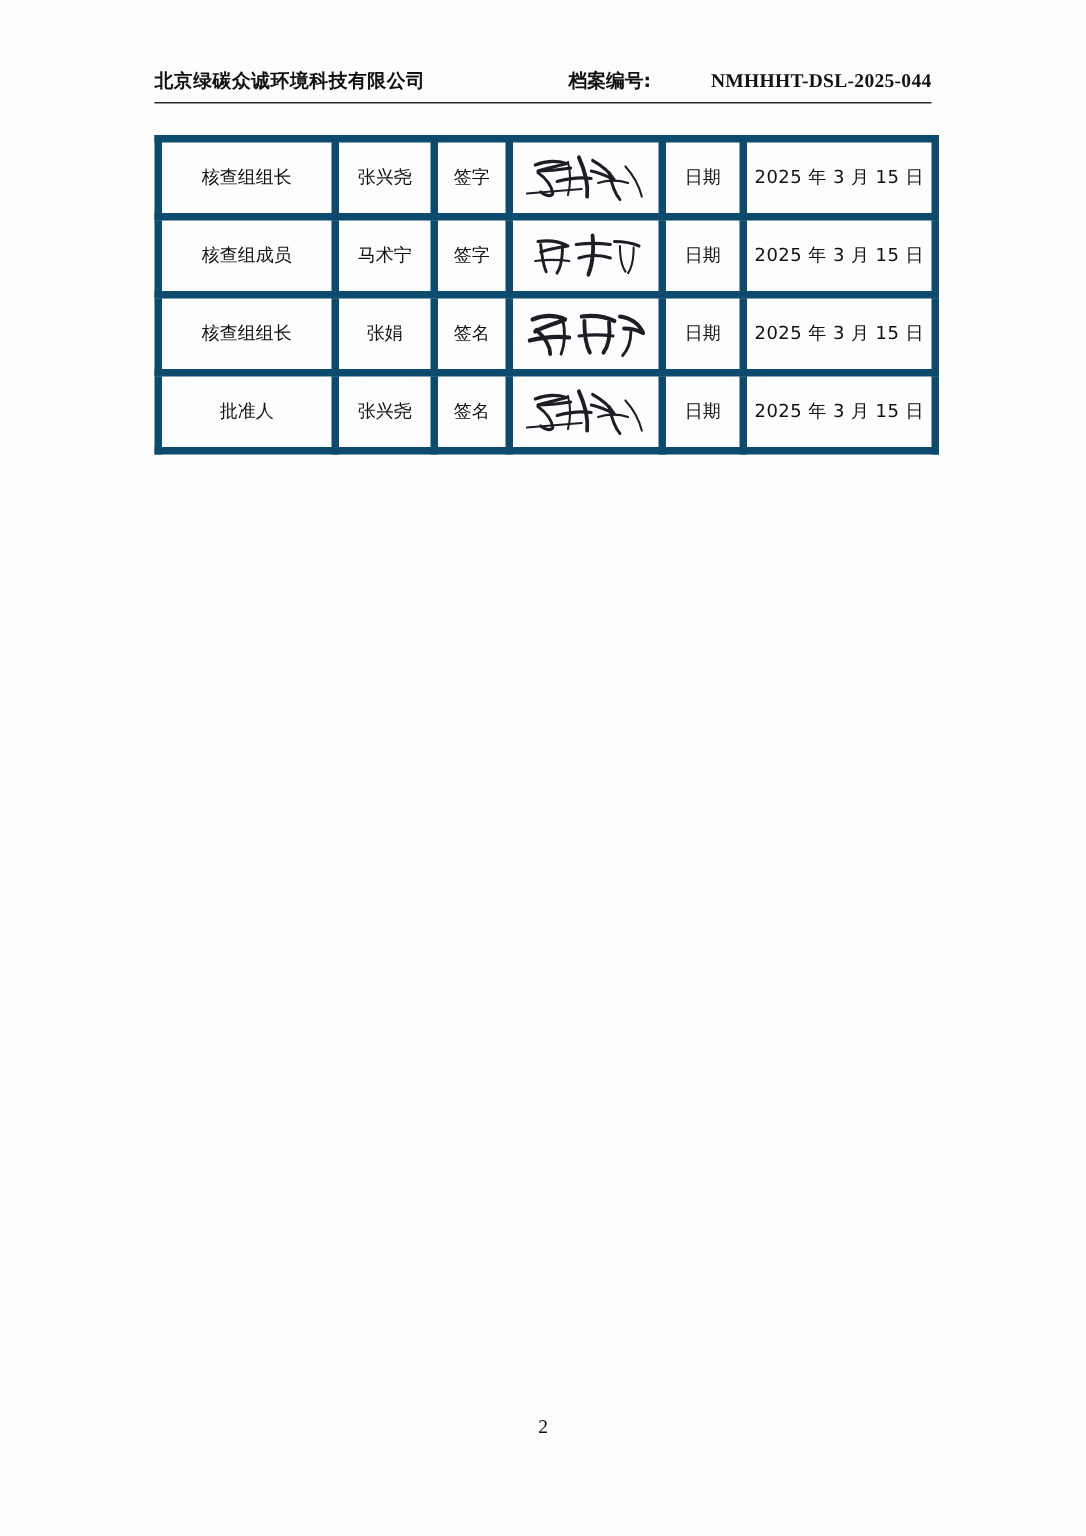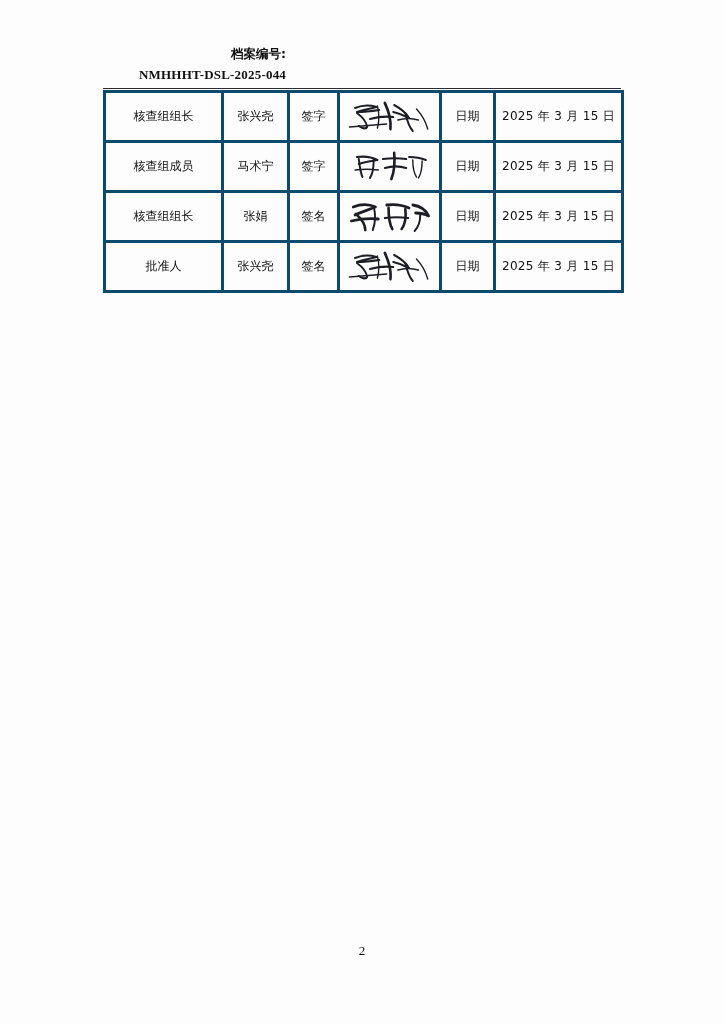--- a/index.html
+++ b/index.html
@@ -35,24 +35,23 @@
   .header-org {
     font-family: "DejaVu Sans", sans-serif;
     font-size: 12.5px;
     font-weight: bold;
     letter-spacing: 0.4px;
     color: #111;
     white-space: nowrap;
   }
   .header-right {
     display: flex;
-    align-items: flex-end;
+    align-items: flex-start;
     gap: 4px;
     white-space: nowrap;
-    flex-direction: column;
   }
   .header-archive-label {
     font-family: "DejaVu Sans", sans-serif;
     font-size: 12.5px;
     font-weight: bold;
     color: #111;
   }
   .header-archive-value {
     font-family: "Liberation Serif", serif;
     font-size: 13px;
@@ -65,21 +64,21 @@
   
   .sig-table {
     position: absolute;
     top: 90px;
     left: 103px;
     width: 518px;
     border-collapse: collapse;
     table-layout: fixed;
   }
   .sig-table td {
-    border: 3px solid #0c4a6e;
+    border: 5px solid #0c4a6e;
     height: 47px;
     text-align: center;
     vertical-align: middle;
     font-family: "DejaVu Sans", sans-serif;
     font-size: 12px;
     color: #111;
     padding: 0 2px;
   }
   .col-role   { width: 118px; }
   .col-name   { width: 66px; }
@@ -134,20 +133,21 @@
     font-size: 13px;
     color: #111;
   }
 </style>
 </head>
 <body>
 
 <div class="page">
 
   <div class="doc-header">
+    <span class="header-org">北京绿碳众诚环境科技有限公司</span>
     <span class="header-right">
       <span class="header-archive-label">档案编号:</span>
       <span class="header-archive-value">NMHHHT-DSL-2025-044</span>
     </span>
   </div>
 
   <table class="sig-table">
     <colgroup>
       <col class="col-role">
         <col class="col-name">

